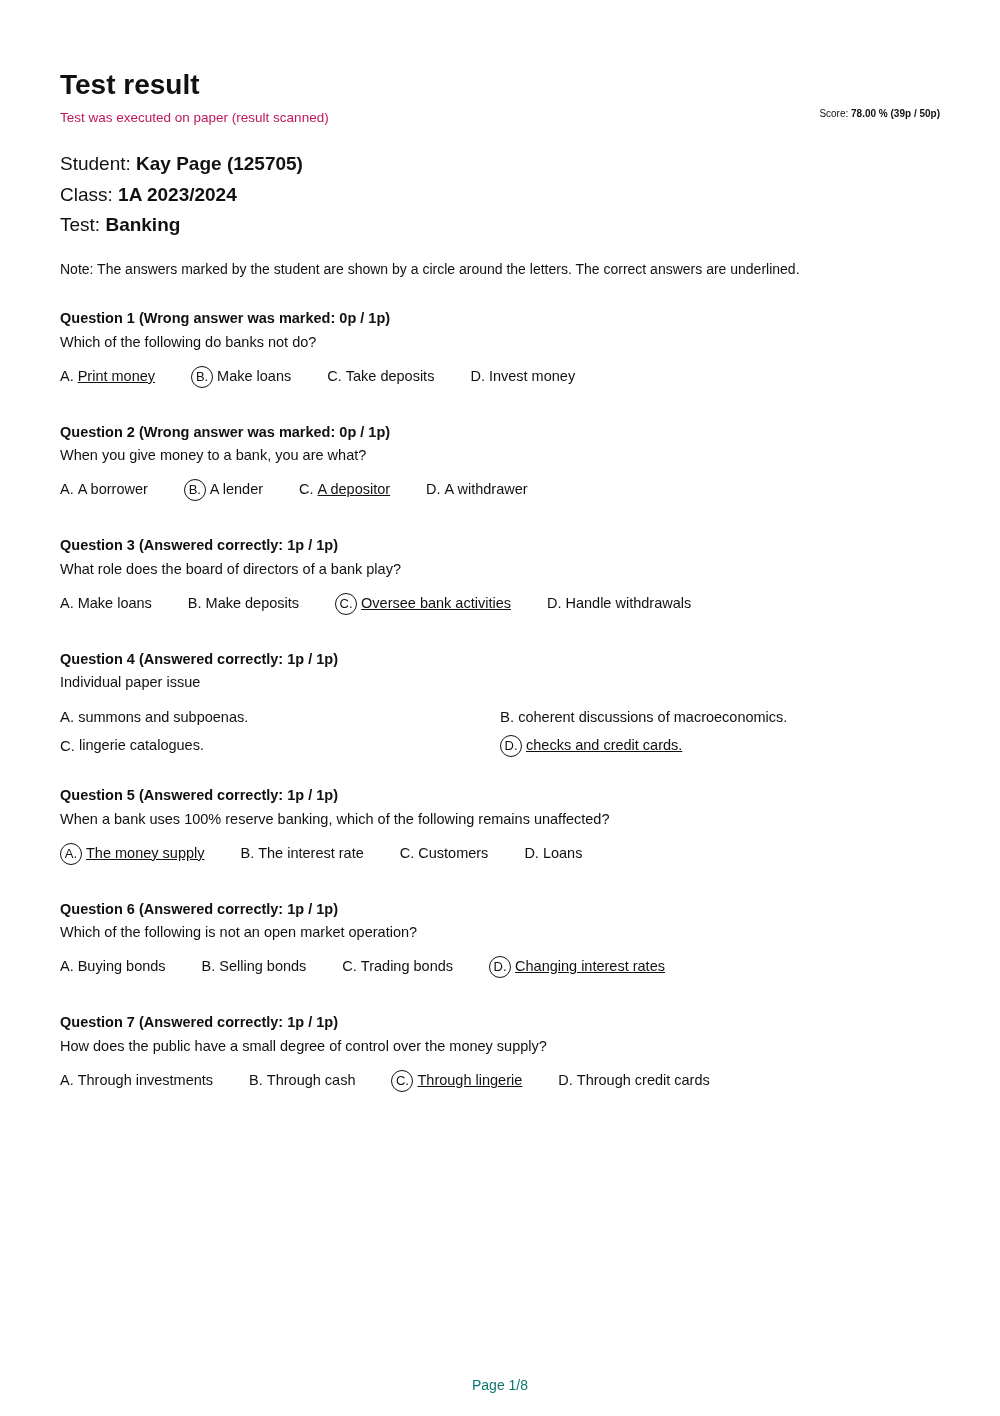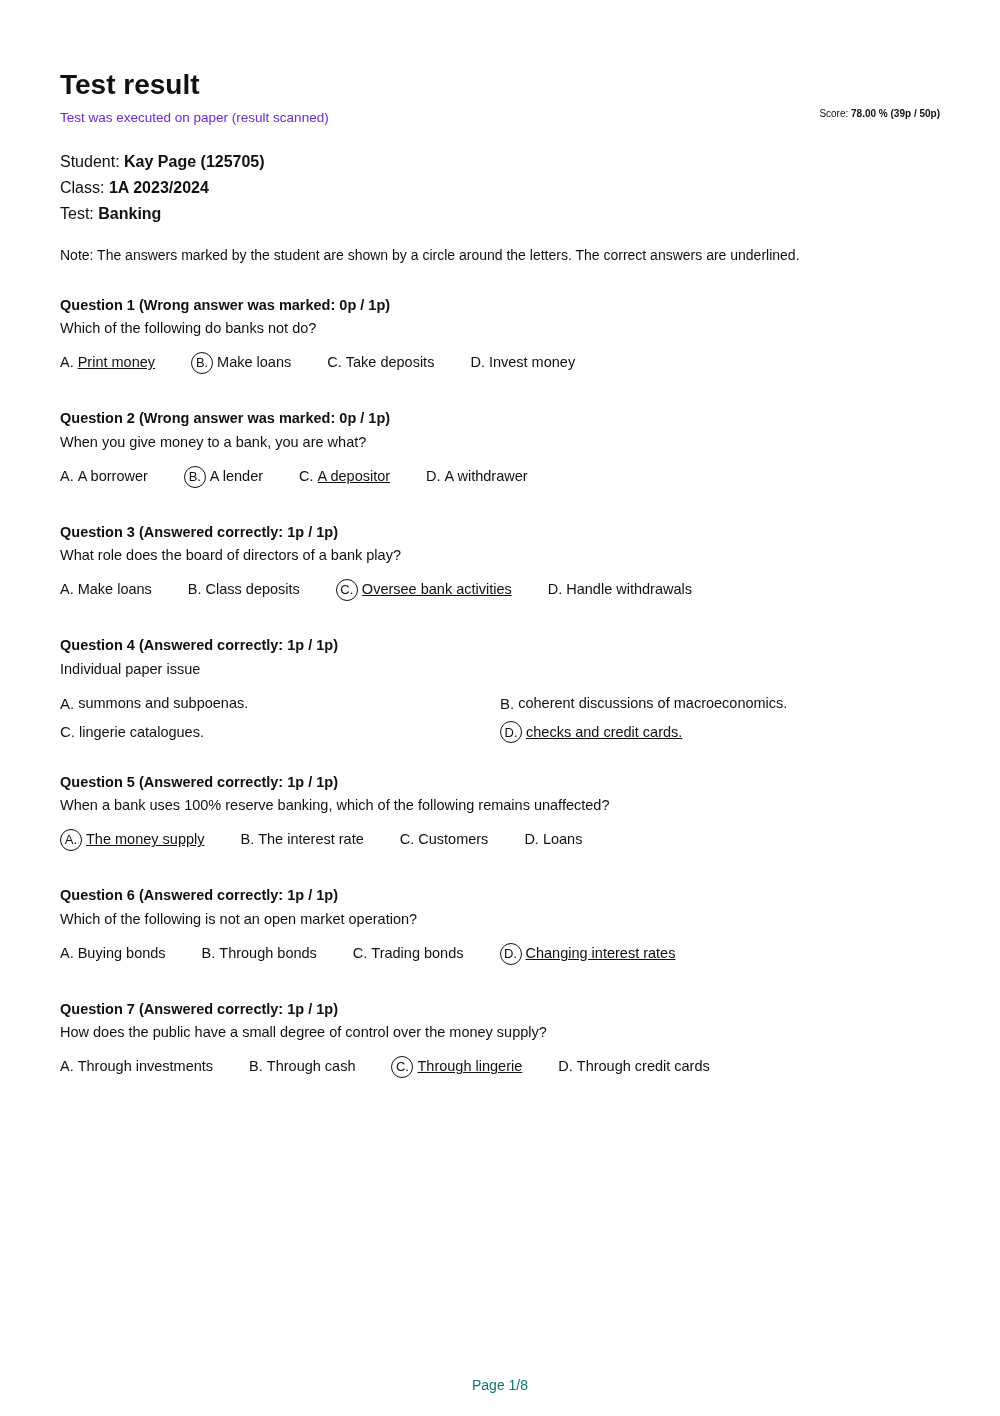--- a/index.html
+++ b/index.html
@@ -18,28 +18,28 @@
       background: #fff;
       position: relative;
     }
     .page-title {
       font-size: 28px;
       font-weight: bold;
       margin-bottom: 2px;
     }
     .page-subtitle {
       font-size: 13.5px;
-      color: #6d28d9;
+      color: #be185d;
       margin-bottom: 22px;
     }
     .meta-block {
       margin-bottom: 18px;
     }
     .meta-row {
-      font-size: 16px;
+      font-size: 19px;
       margin-bottom: 2px;
     }
     .meta-row .bold {
       font-weight: bold;
     }
     .meta-score {
       float: right;
       font-size: 10px;
       margin-top: -44px;
     }
@@ -191,21 +191,21 @@
       <div class="question-block">
         <div class="question-header">Question 3 (Answered correctly: 1p / 1p)</div>
         <div class="question-text">What role does the board of directors of a bank play?</div>
         <div class="answers">
           <div class="answer-item">
             <span style="margin-right: 4px;">A.</span>
             <span class="answer-label">Make loans</span>
           </div>
           <div class="answer-item">
             <span style="margin-right: 4px;">B.</span>
-            <span class="answer-label">Class deposits</span>
+            <span class="answer-label">Make deposits</span>
           </div>
           <div class="answer-item">
             <span class="circle-letter">C.</span>
             <span class="answer-label underline-text">Oversee bank activities</span>
           </div>
           <div class="answer-item">
             <span style="margin-right: 4px;">D.</span>
             <span class="answer-label">Handle withdrawals</span>
           </div>
         </div>
@@ -257,21 +257,21 @@
       <div class="question-block">
         <div class="question-header">Question 6 (Answered correctly: 1p / 1p)</div>
         <div class="question-text">Which of the following is not an open market operation?</div>
         <div class="answers">
           <div class="answer-item">
             <span style="margin-right: 4px;">A.</span>
             <span class="answer-label">Buying bonds</span>
           </div>
           <div class="answer-item">
             <span style="margin-right: 4px;">B.</span>
-            <span class="answer-label">Through bonds</span>
+            <span class="answer-label">Selling bonds</span>
           </div>
           <div class="answer-item">
             <span style="margin-right: 4px;">C.</span>
             <span class="answer-label">Trading bonds</span>
           </div>
           <div class="answer-item">
             <span class="circle-letter">D.</span>
             <span class="answer-label underline-text">Changing interest rates</span>
           </div>
         </div>

